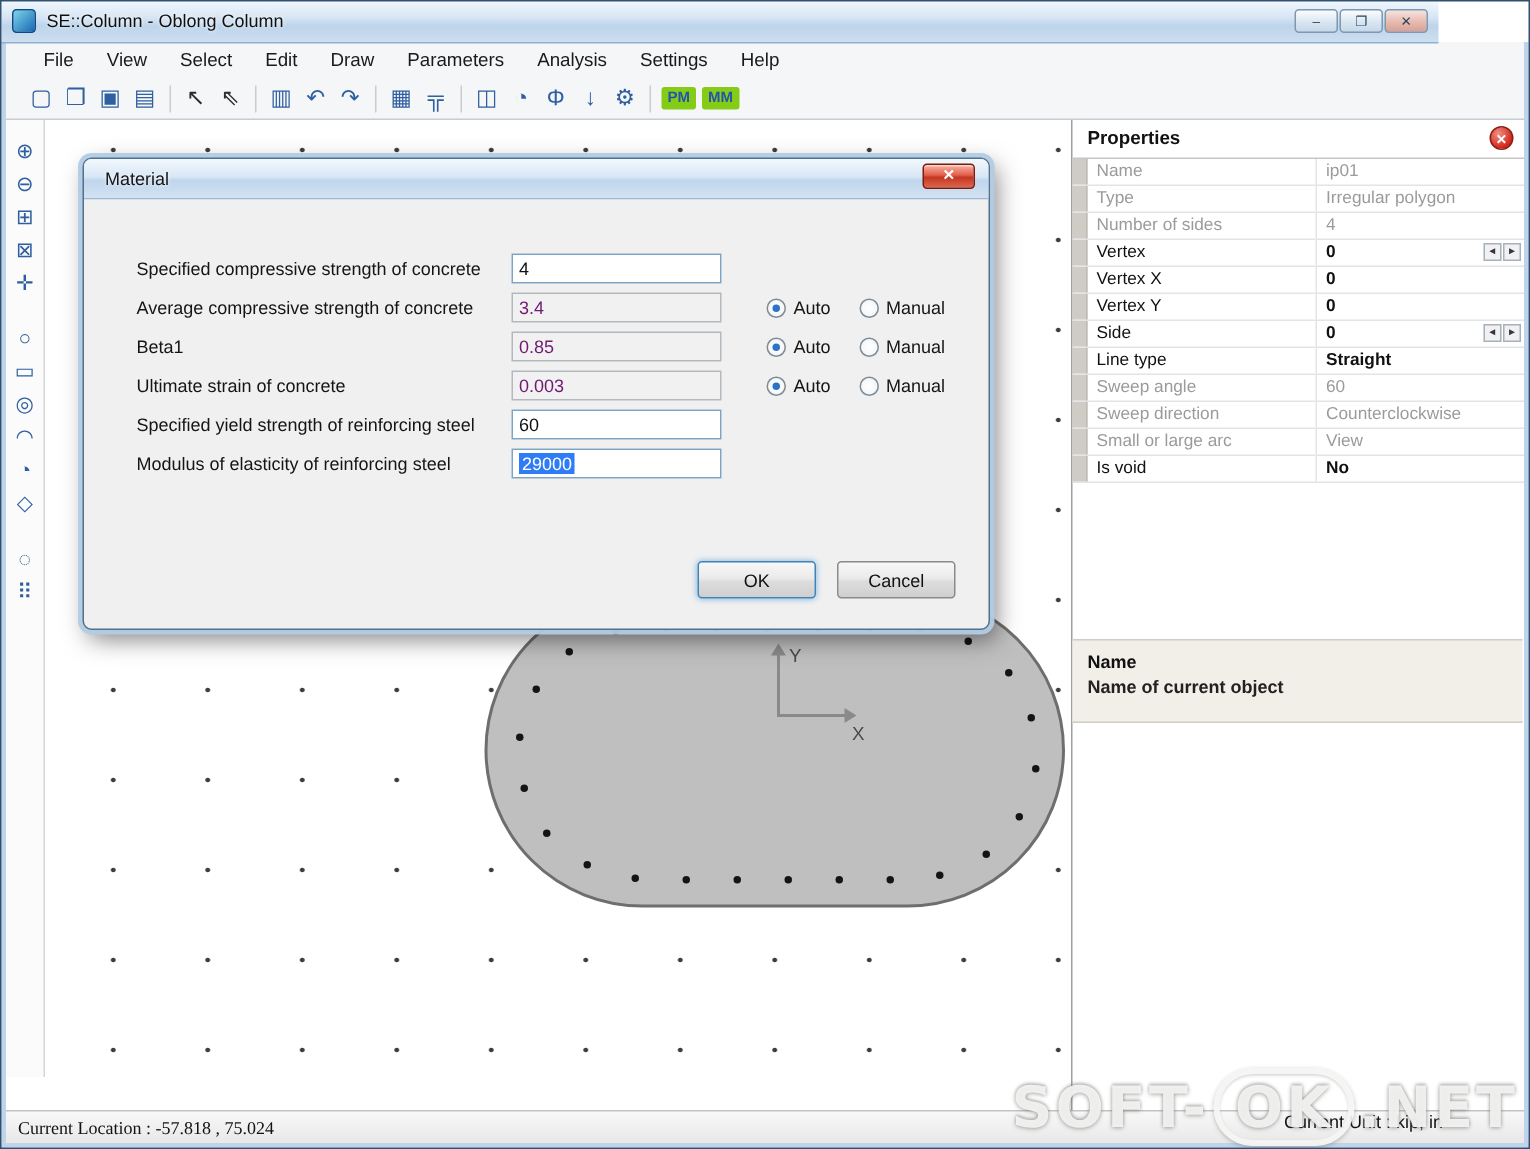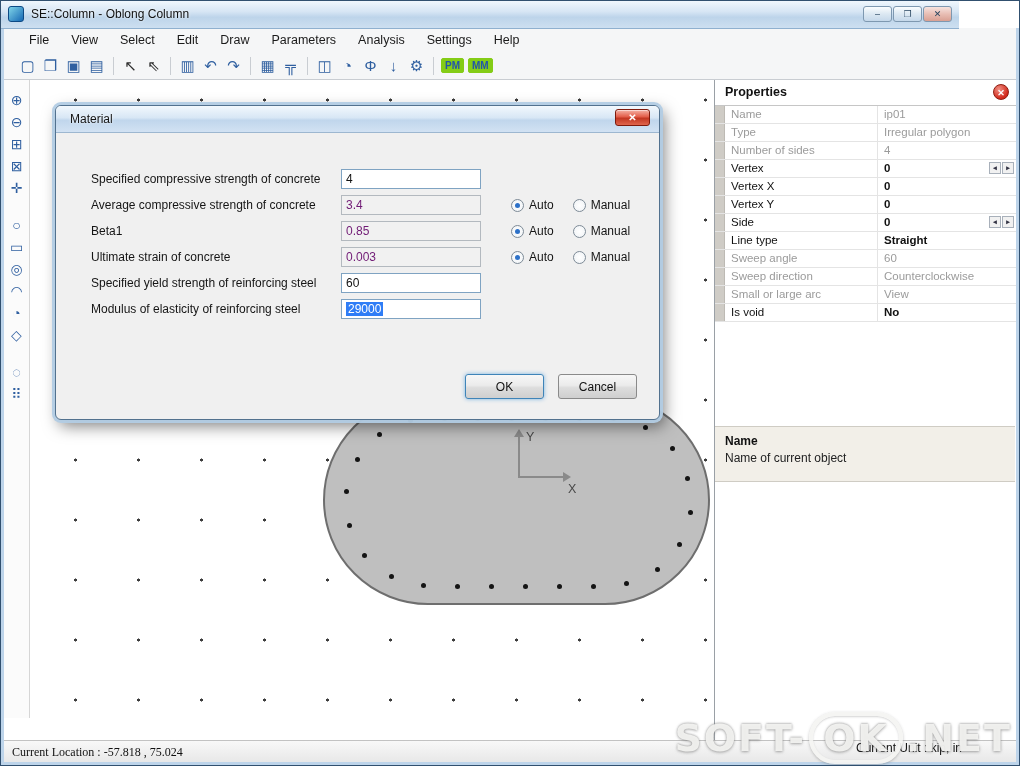--- a/index.html
+++ b/index.html
@@ -47,21 +47,21 @@
   .prow{display:flex;height:17px;line-height:16px;font-size:11.5px;border-bottom:1px solid #e4e4e4;}
   .pgut{width:9px;background:#cfccc6;border-right:1px solid #bdbab4;}
   .pname{width:146px;padding-left:6px;border-right:1px solid #e4e4e4;color:#111;overflow:hidden;white-space:nowrap;}
   .pval{flex:1;padding-left:6px;color:#111;position:relative;overflow:hidden;white-space:nowrap;}
   .dim{color:#9b9b9b;}
   .b{font-weight:bold;}
   .spin{position:absolute;right:2px;top:2px;display:flex;gap:1px;}
   .sb{width:12px;height:12px;border:1px solid #a8b0ba;background:#f1f1f1;font-size:7px;line-height:10px;text-align:center;color:#334;box-sizing:border-box;}
   .pdesc{position:absolute;left:0;right:1px;top:346px;height:56px;background:#f2efe8;border-top:1px solid #cfccc4;border-bottom:1px solid #cfccc4;padding:7px 10px;box-sizing:border-box;}
   .pdesc .dt{font-weight:bold;font-size:12px;color:#111;}
-  .pdesc .dd{font-size:12px;margin-top:3px;color:#222;}
+  .pdesc .dd{font-size:12px;margin-top:3px;color:#222;font-weight:bold;}
 
   .tabstrip{position:absolute;left:30px;top:718px;width:682px;height:22px;border-top:1px solid #8f8f8f;background:#fff;display:flex;padding-left:2px;}
   .tab{font-size:11.5px;padding:2px 10px 0 10px;border:1px solid #9a9a9a;border-top:none;background:#ececec;color:#222;height:18px;box-sizing:border-box;}
   .tab.active{background:#fff;border-bottom:1px solid #fff;font-weight:normal;}
 
   .statusbar{position:absolute;left:4px;top:740px;width:1012px;height:23px;background:linear-gradient(#f8f8f8,#e7e7e7);border-top:1px solid #c2c2c2;font-size:12px;color:#111;box-sizing:border-box;}
   .sloc{position:absolute;left:8px;top:4px;font-family:Liberation Serif, serif;}
   .sunit{position:absolute;left:852px;top:0;}
 
   .watermark{position:absolute;right:8px;bottom:2px;z-index:55;display:flex;align-items:center;font-weight:bold;font-size:38px;letter-spacing:2px;color:rgba(244,244,242,.93);text-shadow:0 1px 3px rgba(110,110,110,.6),0 -1px 2px rgba(110,110,110,.35);font-family:"DejaVu Sans",sans-serif;}

